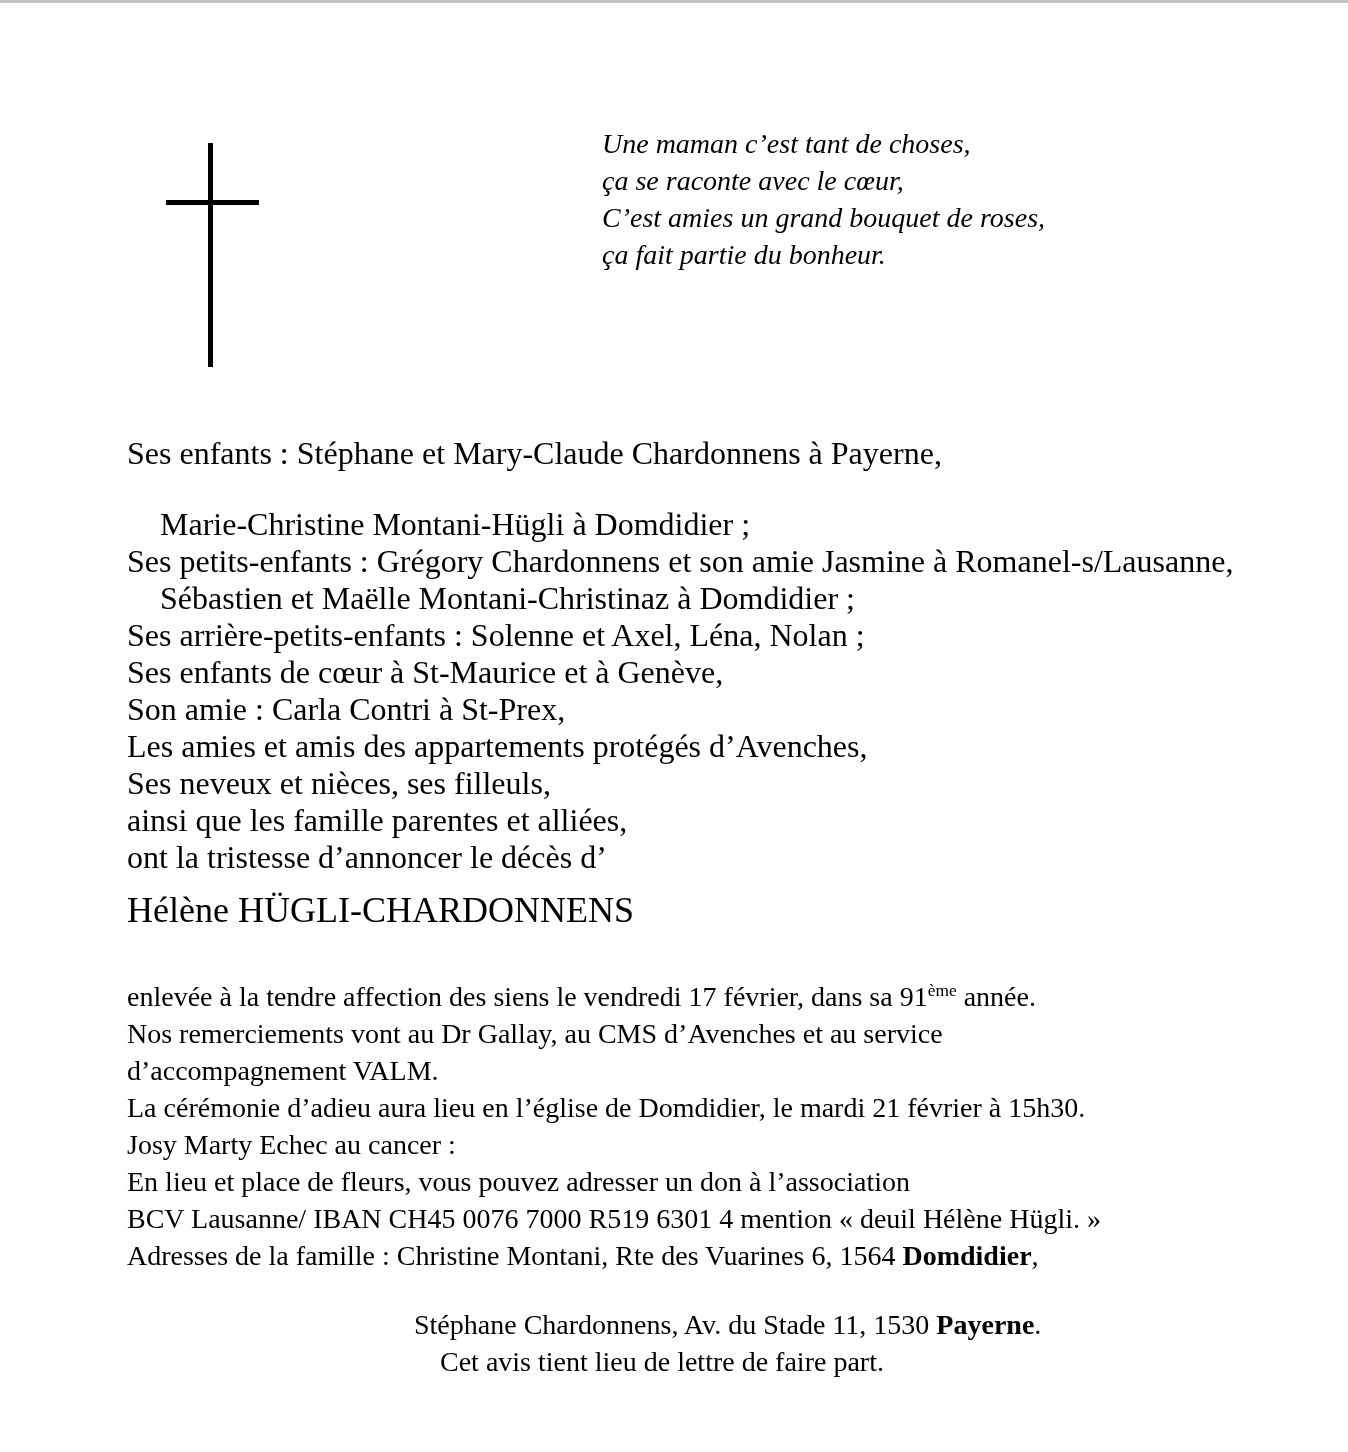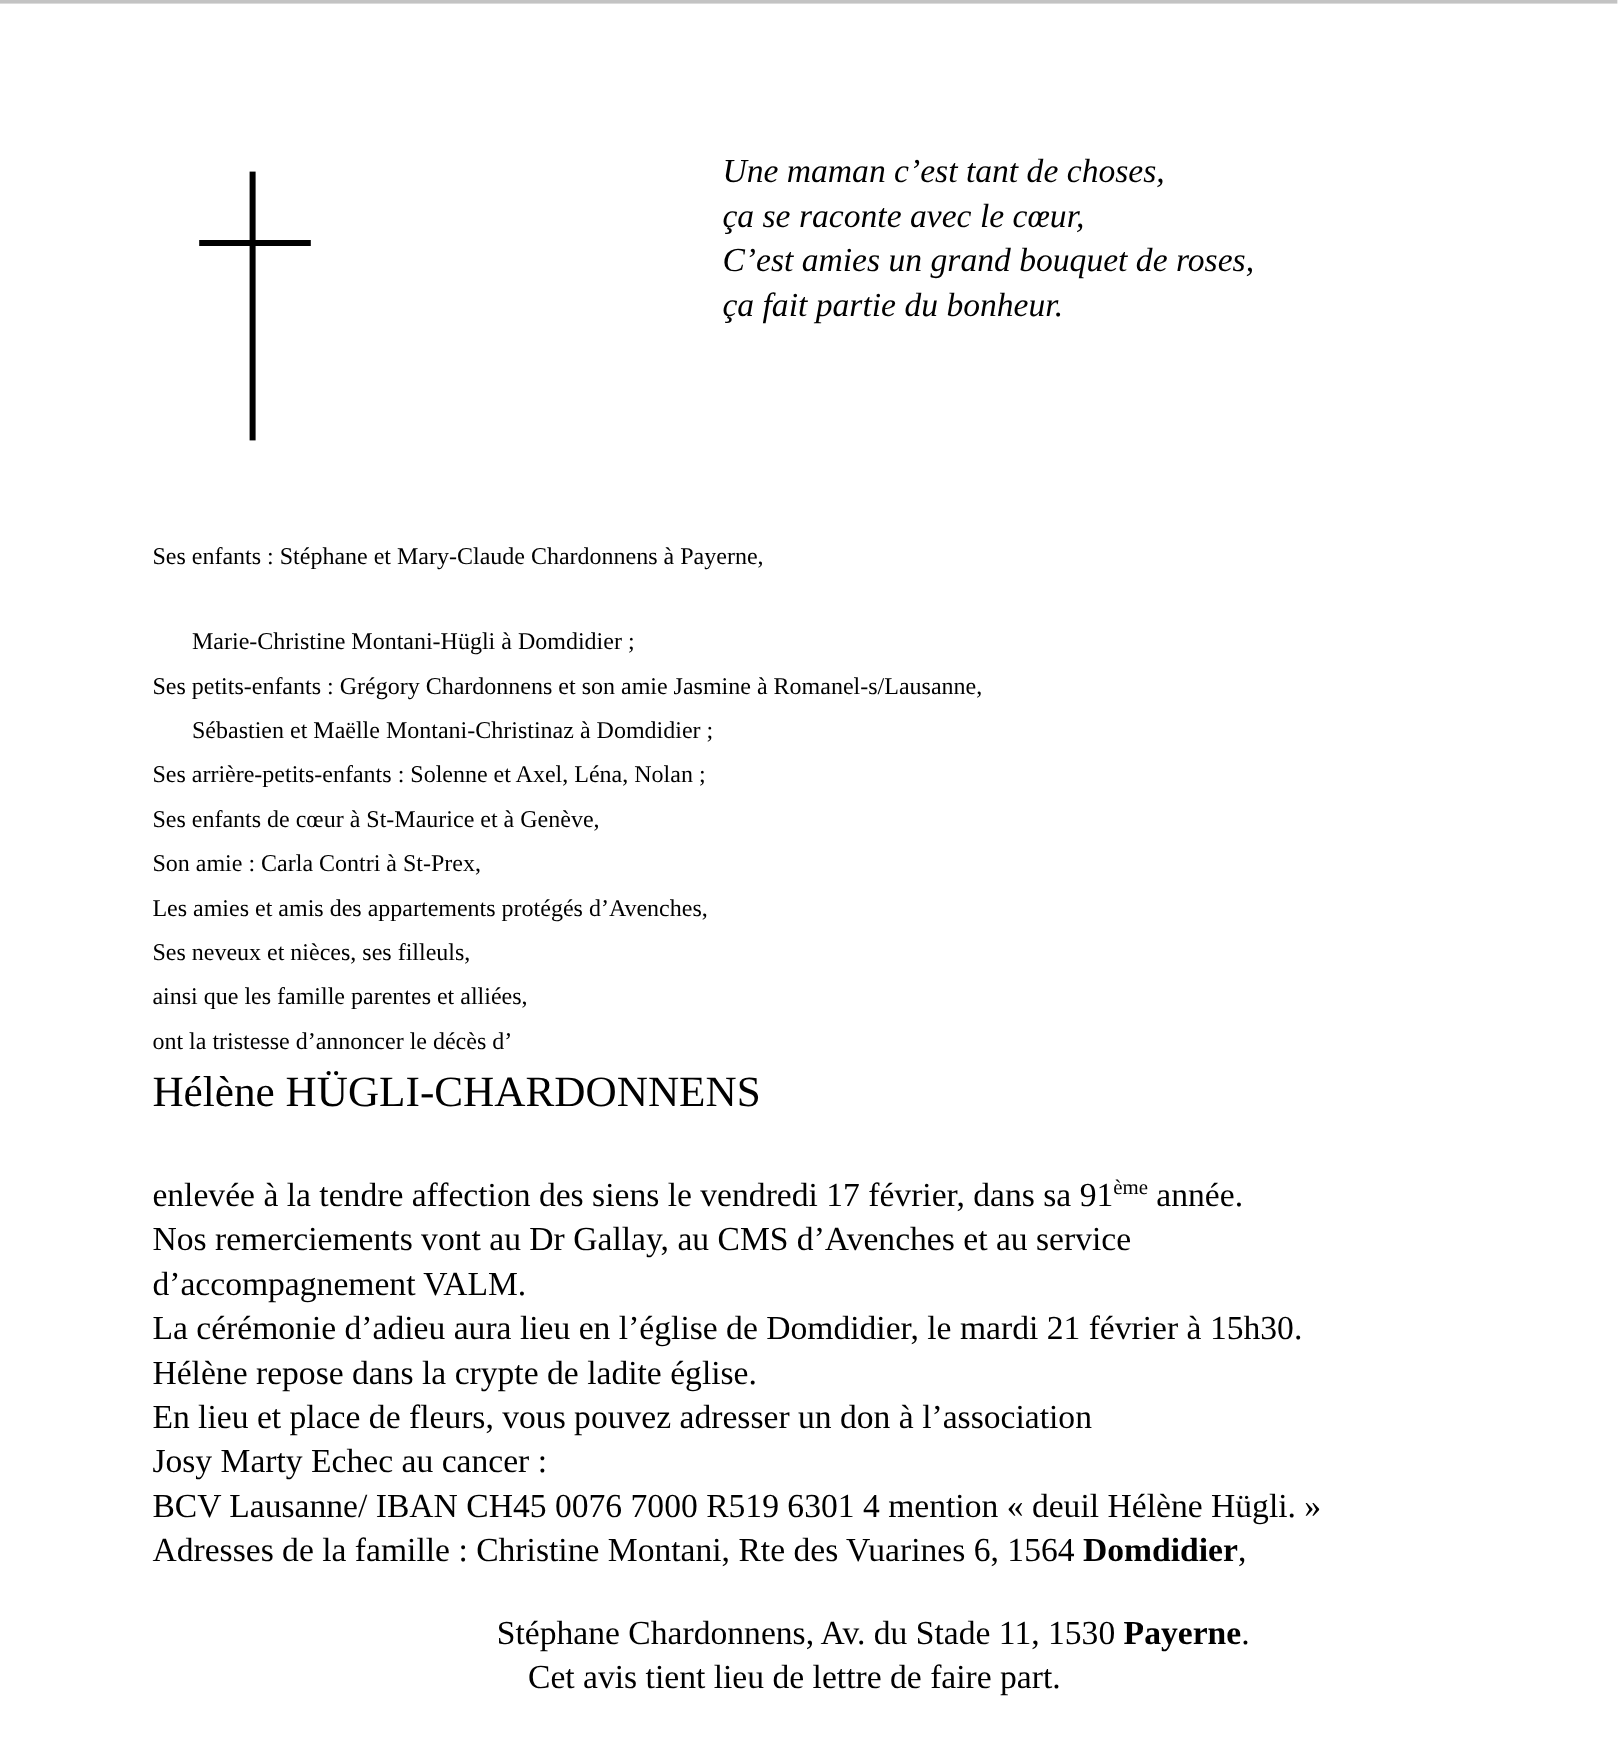--- a/index.html
+++ b/index.html
@@ -20,22 +20,22 @@
   .cross { position: absolute; left: 164px; top: 142px; }
 
   .poem {
     position: absolute; left: 602px; top: 125px;
     font-style: italic;
     font-size: 28px; line-height: 37px;
     white-space: nowrap;
   }
 
   .family {
-    position: absolute; left: 127px; top: 446px;
-    font-size: 20px; line-height: 37px;
+    position: absolute; left: 127px; top: 435px;
+    font-size: 32px; line-height: 37px;
     white-space: nowrap;
   }
 
   .name-title {
     position: absolute; left: 127px; top: 887px;
     width: 1115px;
     text-align: left;
     font-weight: normal;
     font-size: 36px; line-height: 46px;
     white-space: nowrap;
@@ -84,22 +84,21 @@
       <div class="line"><span>ont la tristesse d’annoncer le décès d’</span></div>
     </div>
 
   <div class="name-title">Hélène HÜGLI-CHARDONNENS</div>
 
   <div class="details">
       <div class="line"><span>enlevée à la tendre affection des siens le vendredi 17 février, dans sa 91</span><sup>ème</sup><span> année.</span></div>
       <div class="line"><span>Nos remerciements vont au Dr Gallay, au CMS d’Avenches et au service</span></div>
       <div class="line"><span>d’accompagnement VALM.</span></div>
       <div class="line"><span>La cérémonie d’adieu aura lieu en l’église de Domdidier, le mardi 21 février à 15h30.</span></div>
-      <div class="line"><span>Hélène repose dans la crypte de ladite église.</span></div>
+      <div class="line"><span>Josy Marty Echec au cancer :</span></div>
       <div class="line"><span>En lieu et place de fleurs, vous pouvez adresser un don à l’association</span></div>
-      <div class="line"><span>Josy Marty Echec au cancer :</span></div>
       <div class="line"><span>BCV Lausanne/ IBAN CH45 0076 7000 R519 6301 4 mention « deuil Hélène Hügli. »</span></div>
       <div class="line"><span>Adresses de la famille : Christine Montani, Rte des Vuarines 6, 1564 </span><b>Domdidier</b><span>,</span></div>
       <div class="line" style="padding-left: 287px; margin-top: 32px;"><span>Stéphane Chardonnens, Av. du Stade 11, 1530 </span><b>Payerne</b><span>.</span></div>
       <div class="line" style="padding-left: 313px;"><span>Cet avis tient lieu de lettre de faire part.</span></div>
     </div>
 
 </div>
 
 </body></html>

